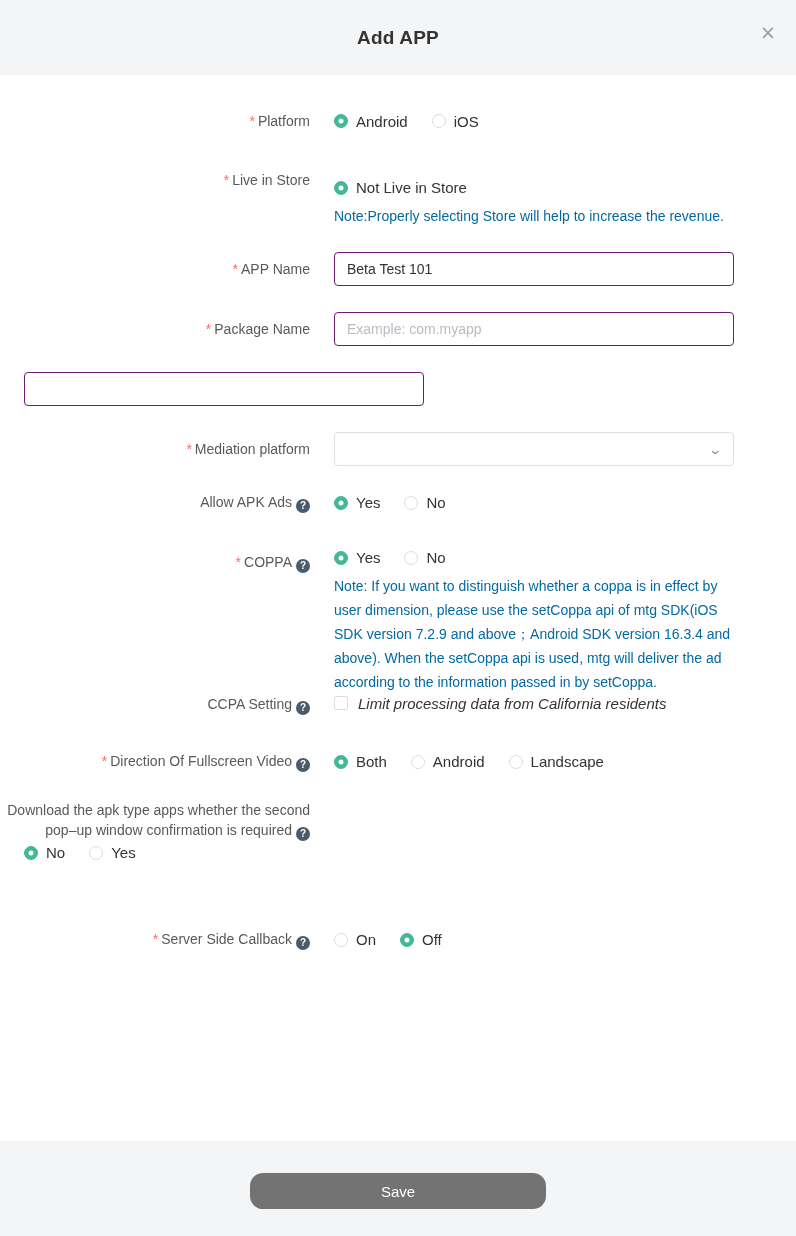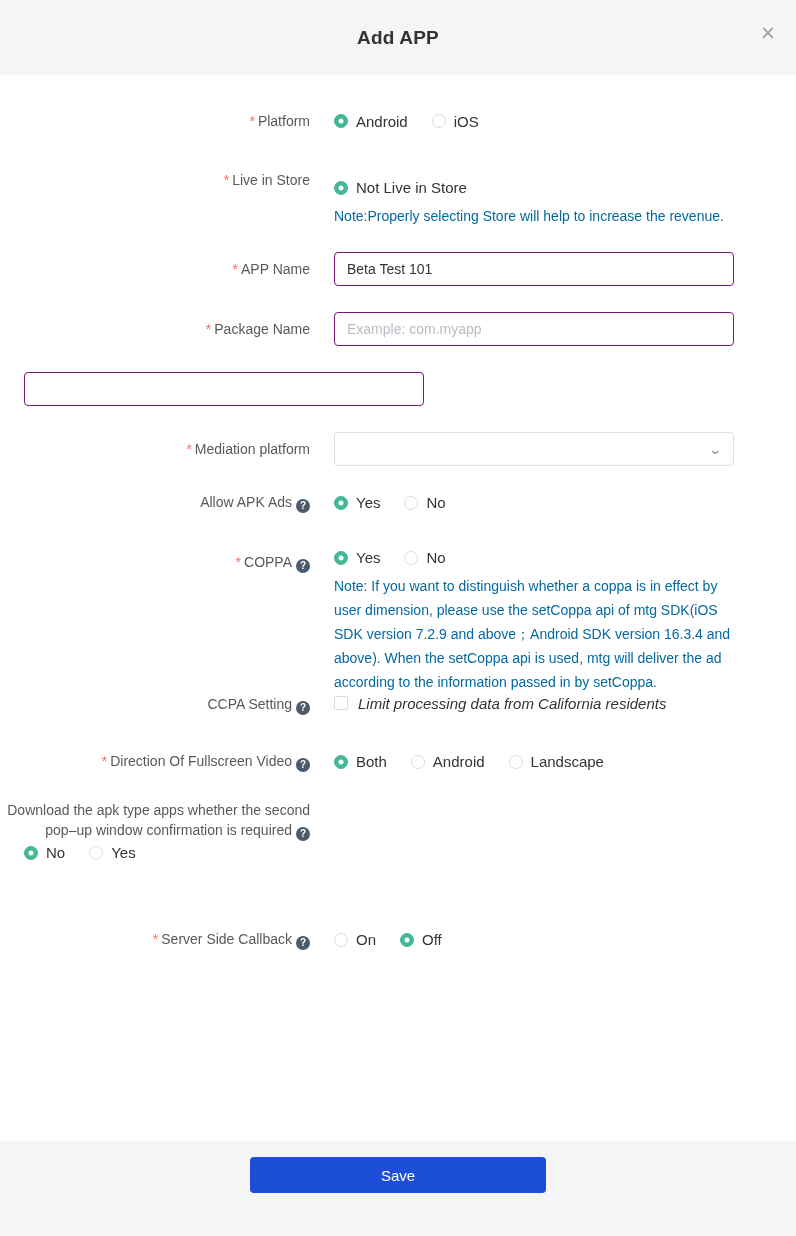--- a/index.html
+++ b/index.html
@@ -92,22 +92,22 @@
   
   .note-text { color:#0369a1; font-size:14px; line-height:24px; margin-top:8px; width:400px; }
   .sub-line { margin-top:12px; }
 
   
   .dialog-footer {
     height:95px; background:#f4f5f6;
     display:flex; align-items:flex-start; justify-content:center;
   }
   .save-btn {
-    margin-top:16px; width:296px; height:36px; border:none; border-radius:4px;
-    background:#1d4ed8; color:#fff; font-size:15px; cursor:pointer;
+    margin-top:32px; width:296px; height:36px; border:none; border-radius:13px;
+    background:#737373; color:#fff; font-size:15px; cursor:pointer;
     font-family:"Liberation Sans","DejaVu Sans",sans-serif;
   }
 </style>
 </head>
 <body>
 
 <div class="dialog">
 
   <div class="dialog-header">
     <div class="dialog-title">Add APP</div>

